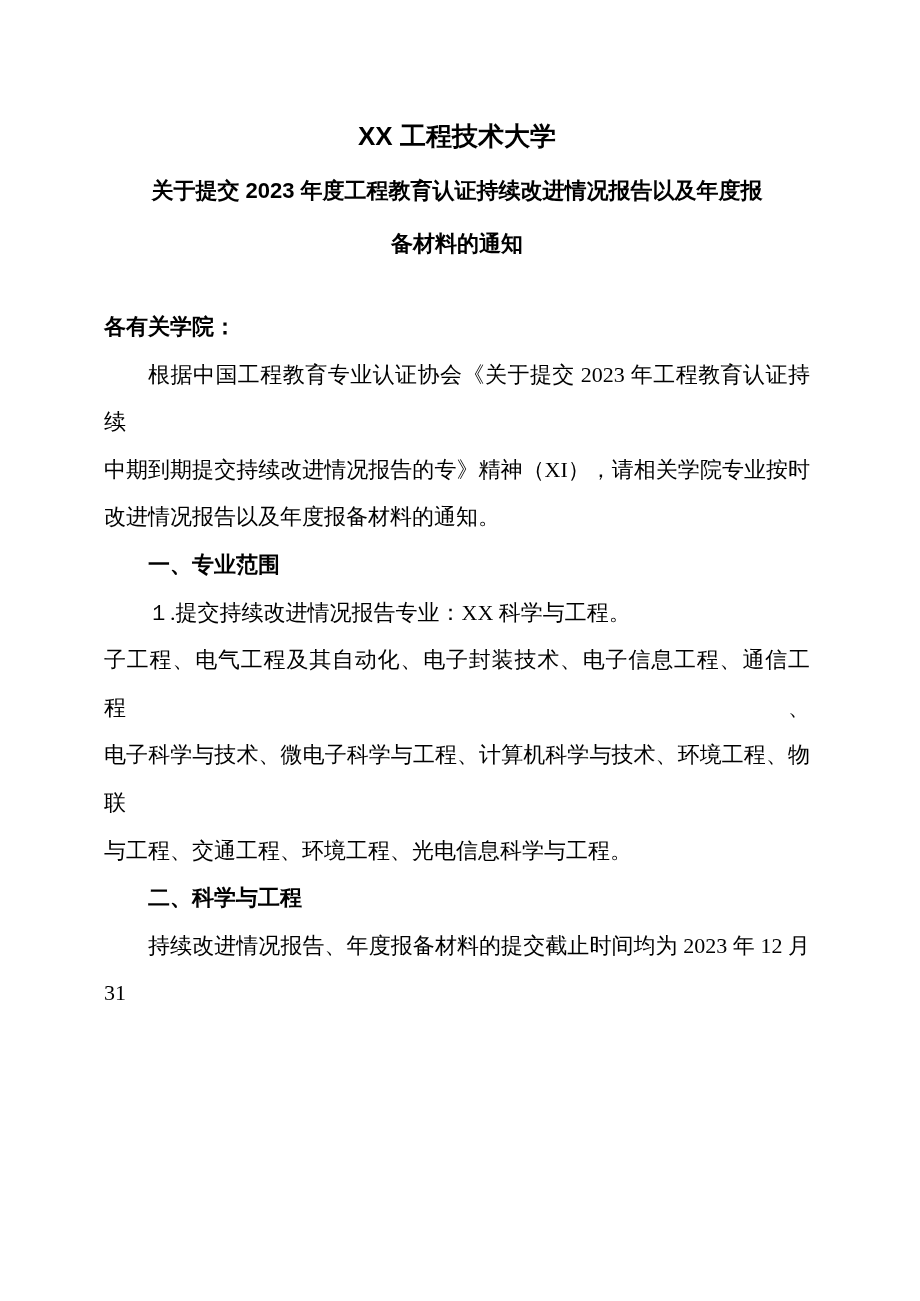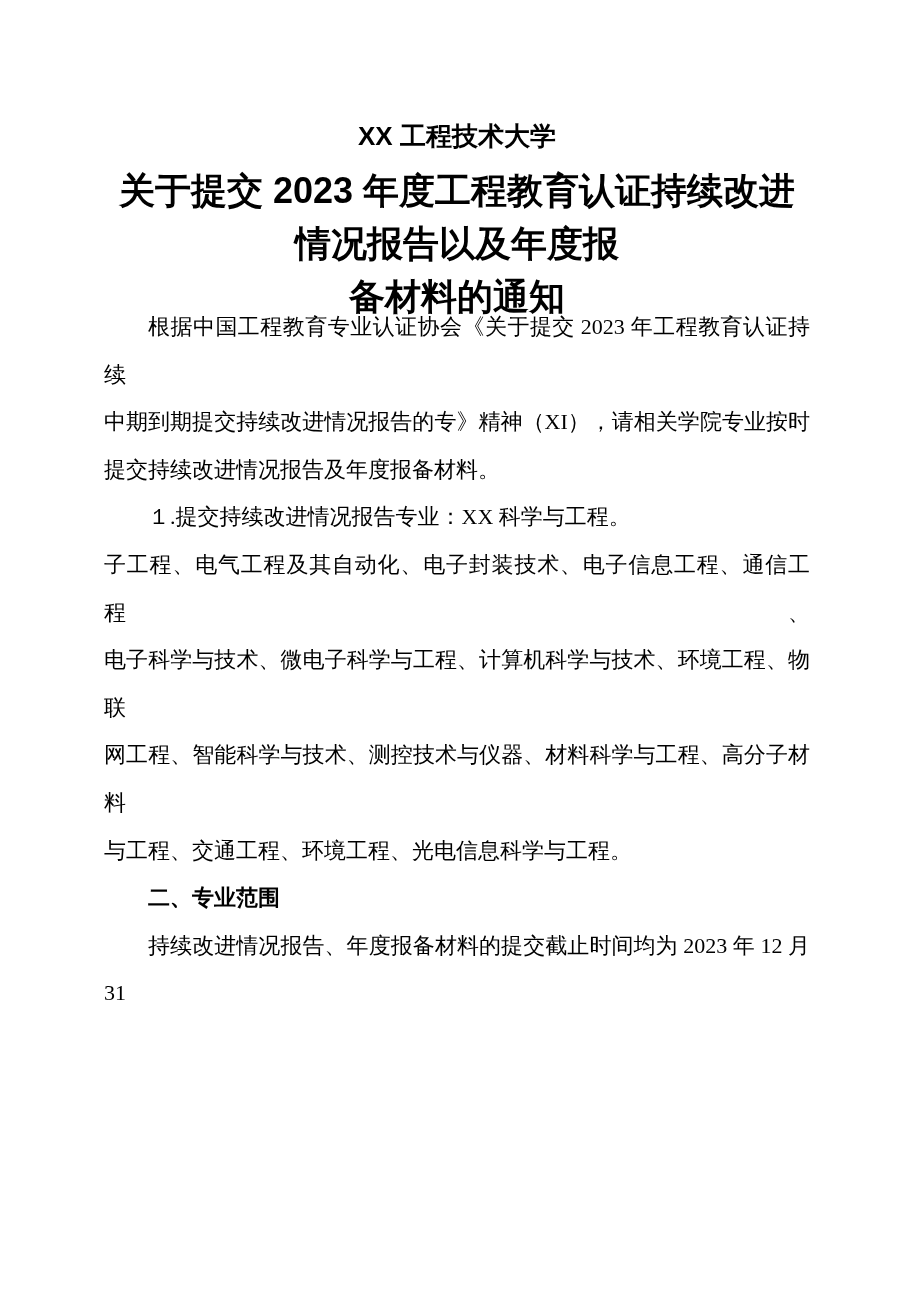--- a/index.html
+++ b/index.html
@@ -23,21 +23,21 @@
     text-align: center;
     font-family: "Liberation Sans", "DejaVu Sans", sans-serif;
     font-weight: 700;
     color: #000000;
   }
   .title-university {
     font-size: 26px;
     line-height: 56px;
   }
   .title-notice {
-    font-size: 36px;
+    font-size: 22px;
     line-height: 53px;
   }
   .body-block {
     position: absolute;
     left: 104px;
     top: 303px;
     width: 706px;
     font-family: "Liberation Serif", "DejaVu Serif", serif;
     font-size: 22px;
     color: #000000;
@@ -63,26 +63,27 @@
 
 <div class="page">
 
   <div class="title-block">
     <div class="title-university">XX 工程技术大学</div>
     <div class="title-notice">关于提交 2023 年度工程教育认证持续改进情况报告以及年度报</div>
     <div class="title-notice">备材料的通知</div>
   </div>
 
   <div class="body-block">
+    <div class="ln bold">各有关学院：</div>
     <div class="ln indent2 just">根据中国工程教育专业认证协会《关于提交 2023 年工程教育认证持续</div>
     <div class="ln just">中期到期提交持续改进情况报告的专》精神（XI），请相关学院专业按时</div>
-    <div class="ln">提交持续改进情况报告及年度报备材料。</div>
+    <div class="ln">改进情况报告以及年度报备材料的通知。</div>
+    <div class="ln bold indent2">一、专业范围</div>
     <div class="ln indent2">１.提交持续改进情况报告专业：XX 科学与工程。</div>
     <div class="ln just">子工程、电气工程及其自动化、电子封装技术、电子信息工程、通信工程、</div>
     <div class="ln just">电子科学与技术、微电子科学与工程、计算机科学与技术、环境工程、物联</div>
-    <div class="ln just">网工程、智能科学与技术、测控技术与仪器、材料科学与工程、高分子材料</div>
     <div class="ln">与工程、交通工程、环境工程、光电信息科学与工程。</div>
-    <div class="ln bold indent2">二、专业范围</div>
+    <div class="ln bold indent2">二、科学与工程</div>
     <div class="ln indent2 just">持续改进情况报告、年度报备材料的提交截止时间均为 2023 年 12 月 31</div>
 
   </div>
 
 </div>
 
 </body></html>

